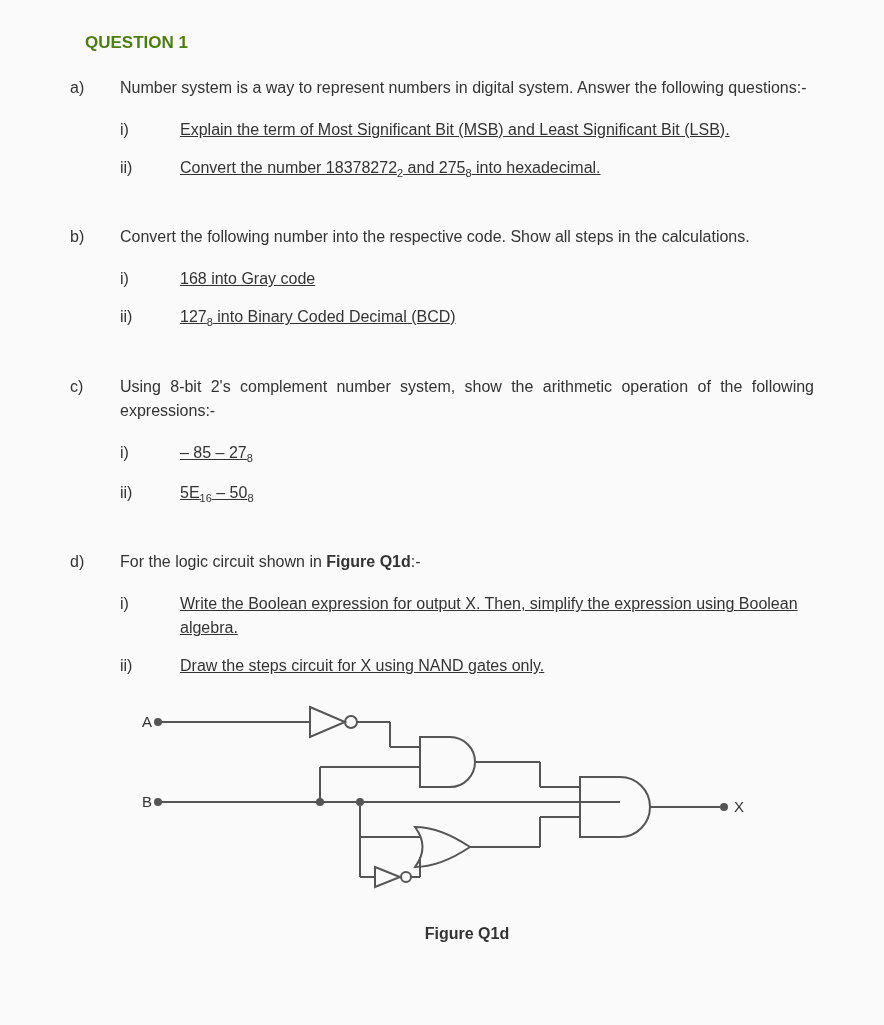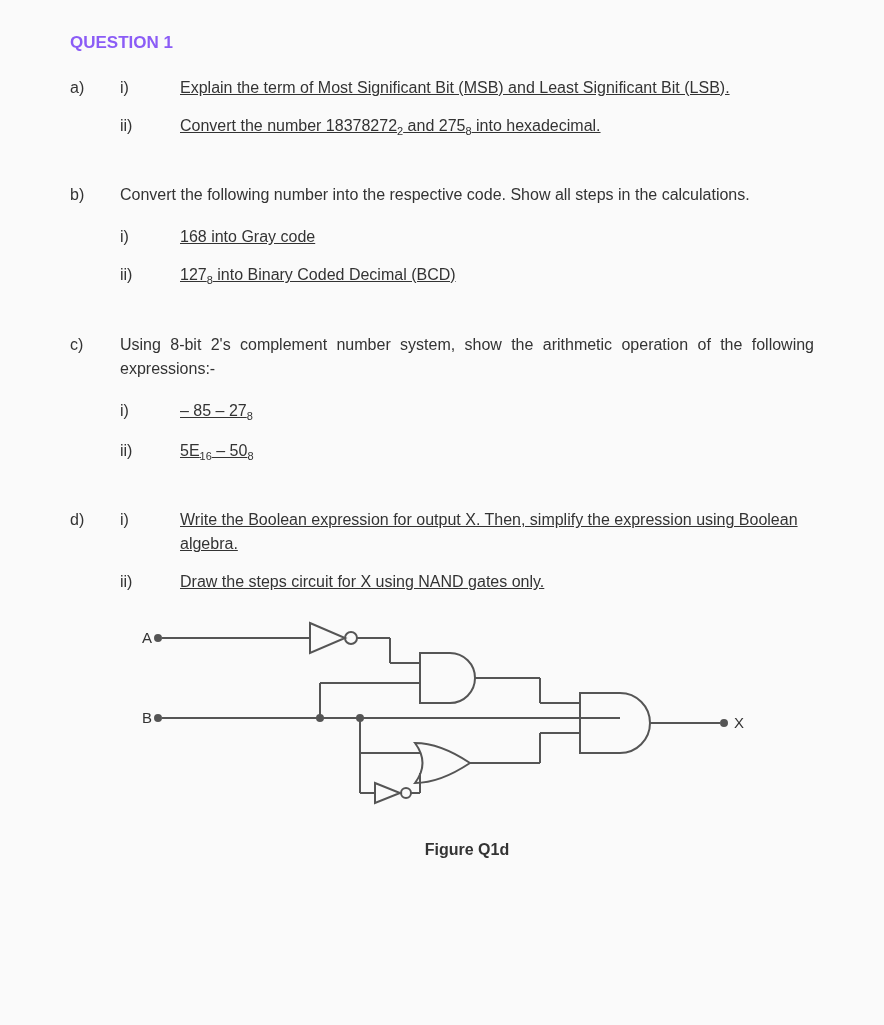--- a/index.html
+++ b/index.html
@@ -10,21 +10,22 @@
       margin: 0;
       padding: 30px 70px;
       width: 884px;
       box-sizing: border-box;
       line-height: 1.5;
     }
     .title {
       font-weight: bold;
       font-size: 17px;
       margin-bottom: 20px;
-      color: #8b5cf6;
+      color: #4d7c0f;
+      margin-left: 15px;
     }
     .part {
       display: flex;
       margin-bottom: 30px;
     }
     .part-label {
       width: 50px;
       flex-shrink: 0;
     }
     .part-body {
@@ -66,20 +67,21 @@
     svg { display: block; }
   </style>
 </head>
 <body>
 
 <div class="title">QUESTION 1</div>
 
 <div class="part">
   <div class="part-label">a)</div>
   <div class="part-body">
+    <div class="part-intro">Number system is a way to represent numbers in digital system. Answer the following questions:-</div>
     <div class="sub">
       <div class="sub-label">i)</div>
       <div class="sub-body">Explain the term of Most Significant Bit (MSB) and Least Significant Bit (LSB).</div>
     </div>
     <div class="sub">
       <div class="sub-label">ii)</div>
       <div class="sub-body">
         <span>Convert the number 18378272</span><sub>2</sub><span> and 275</span><sub>8</sub><span> into hexadecimal.</span>
       </div>
     </div>
@@ -118,20 +120,23 @@
       <div class="sub-body">
         <span>5E</span><sub>16</sub><span> – 50</span><sub>8</sub>
       </div>
     </div>
   </div>
 </div>
 
 <div class="part">
   <div class="part-label">d)</div>
   <div class="part-body">
+    <div class="part-intro">
+      <span>For the logic circuit shown in </span><span class="bold">Figure Q1d</span><span>:-</span>
+    </div>
     <div class="sub">
       <div class="sub-label">i)</div>
       <div class="sub-body">Write the Boolean expression for output X. Then, simplify the expression using Boolean algebra.</div>
     </div>
     <div class="sub">
       <div class="sub-label">ii)</div>
       <div class="sub-body">Draw the steps circuit for X using NAND gates only.</div>
     </div>
 
     <div class="figure-area">

